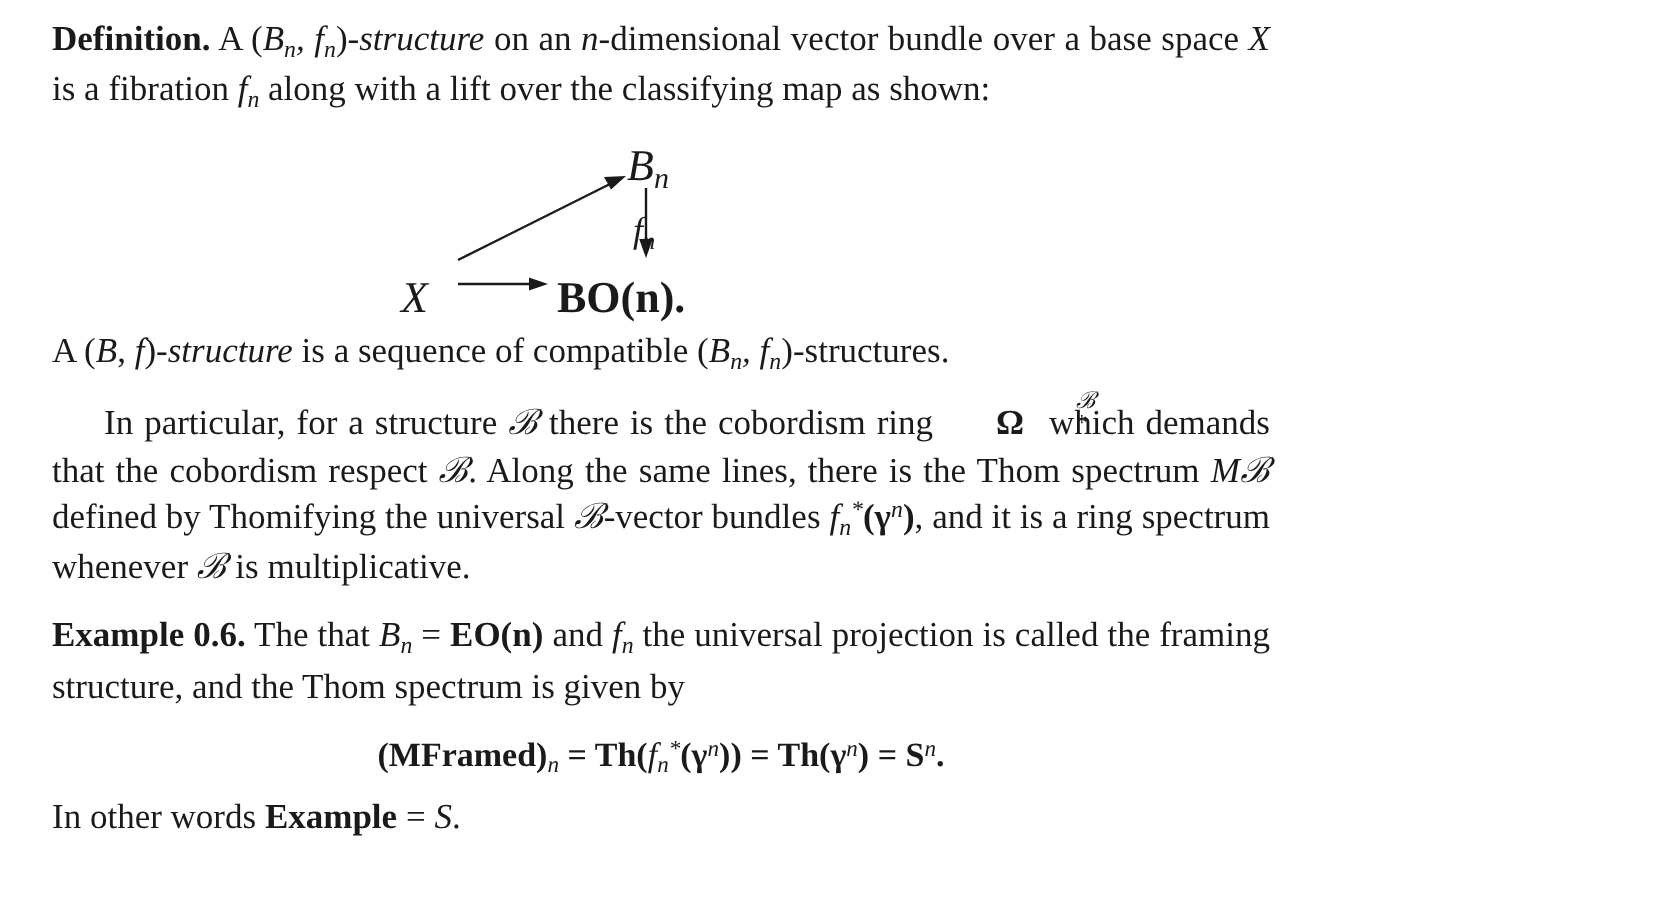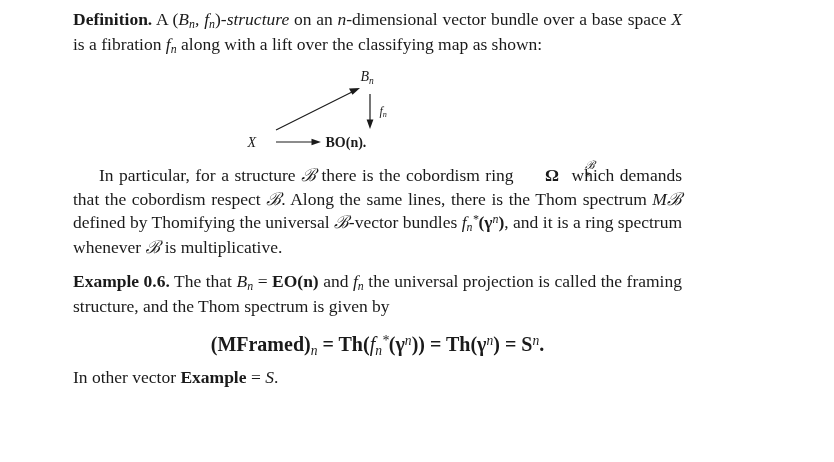--- a/index.html
+++ b/index.html
@@ -13,21 +13,20 @@
     color: #1a1a1a;
     font-family: "Liberation Serif", serif;
     font-size: 17.5px;
     line-height: 1.33;
     overflow: hidden;
   }
   .page {
     padding: 8px 28px 0 26px;
     box-sizing: border-box;
     width: 663px;
-    margin-left: 47px;
   }
   .para {
     text-align: justify;
     text-justify: inter-word;
     margin: 0 0 0 0;
   }
   .para + .para {
     margin-top: 11px;
   }
   .indent {
@@ -65,52 +64,52 @@
   }
   .dg-inner {
     position: relative;
     width: 260px;
     margin: 0 auto;
     height: 92px;
   }
   .dg-node {
     position: absolute;
     font-family: "Liberation Serif", serif;
-    font-size: 14px;
+    font-size: 22px;
     white-space: nowrap;
   }
   .dg-bn {
     left: 113px;
     top: 0px;
   }
   .dg-x {
     left: 0px;
     top: 66px;
   }
   .dg-bo {
     left: 78px;
     top: 66px;
   }
   .dg-fn {
-    left: 132px;
+    left: 116px;
     top: 36px;
-    font-size: 12px;
+    font-size: 18px;
   }
   .dg-svg {
     position: absolute;
     left: 0;
     top: 0;
     width: 260px;
     height: 92px;
     overflow: visible;
   }
   .display-eq {
     text-align: center;
     margin: 12px 0 6px 0;
-    font-size: 20px;
+    font-size: 17px;
   }
   .frac-omega {
     position: relative;
     display: inline-block;
   }
   .omega-sup {
     position: absolute;
     left: 100%;
     top: -0.55em;
     font-size: 0.66em;
@@ -152,32 +151,35 @@
         <line x1="28" y1="74" x2="68" y2="74" stroke="#1a1a1a" stroke-width="1.2"></line>
         <polygon points="73,74 63.5,70.8 63.5,77.2" fill="#1a1a1a"></polygon>
       </svg>
       <div class="dg-node dg-bn math"><span>B</span><sub>n</sub></div>
       <div class="dg-node dg-x math">X</div>
       <div class="dg-node dg-bo math mathup">BO(n).</div>
       <div class="dg-node dg-fn math"><span>f</span><sub>n</sub></div>
     </div>
   </div>
 
+  <p class="para">
+    <span>A (</span><span class="math">B</span><span>, </span><span class="math">f</span><span>)-</span><i>structure</i><span> is a sequence of compatible (</span><span class="math nowrap"><span>B</span><sub>n</sub><span>, f</span><sub>n</sub></span><span>)-structures.</span>
+  </p>
 
   <p class="para indent">
     <span>In particular, for a structure </span><span class="scr">ℬ</span><span> there is the cobordism ring </span><span class="frac-omega nowrap"><span class="mathup">Ω</span><span class="omega-sup scr">ℬ</span><span class="omega-sub">*</span></span><span style="display:inline-block;width:7px"></span><span> which demands that the cobordism respect </span><span class="scr">ℬ</span><span>. Along the same lines, there is the Thom spectrum </span><span class="scr">Mℬ</span><span> defined by Thomifying the universal </span><span class="scr">ℬ</span><span>-vector bundles </span><span class="math nowrap"><span>f</span><sub>n</sub><sup>*</sup><span class="mathup">(γ</span><sup>n</sup><span class="mathup">)</span></span><span>, and it is a ring spectrum whenever </span><span class="scr">ℬ</span><span> is multiplicative.</span>
   </p>
 
   <p class="para">
     <b class="kw">Example 0.6.</b><span> The that </span><span class="math nowrap"><span>B</span><sub>n</sub></span><span> = </span><span class="math mathup">EO(n)</span><span> and </span><span class="math nowrap"><span>f</span><sub>n</sub></span><span> the universal projection is called the framing structure, and the Thom spectrum is given by</span>
   </p>
 
   <div class="display-eq">
     <span class="math nowrap">
       <span class="mathup">(MFramed)</span><sub>n</sub><span class="mathup"> = Th(</span><span>f</span><sub>n</sub><sup>*</sup><span class="mathup">(γ</span><sup>n</sup><span class="mathup">)) = Th(γ</span><sup>n</sup><span class="mathup">) = S</span><sup>n</sup><span class="mathup">.</span>
     </span>
   </div>
 
   <p class="para">
-    <span>In other vector </span><span class="math mathup">Example</span><span> = </span><span class="math">S</span><span>.</span>
+    <span>In other words </span><span class="math mathup">Example</span><span> = </span><span class="math">S</span><span>.</span>
   </p>
 
 </div>
 
 </body></html>

